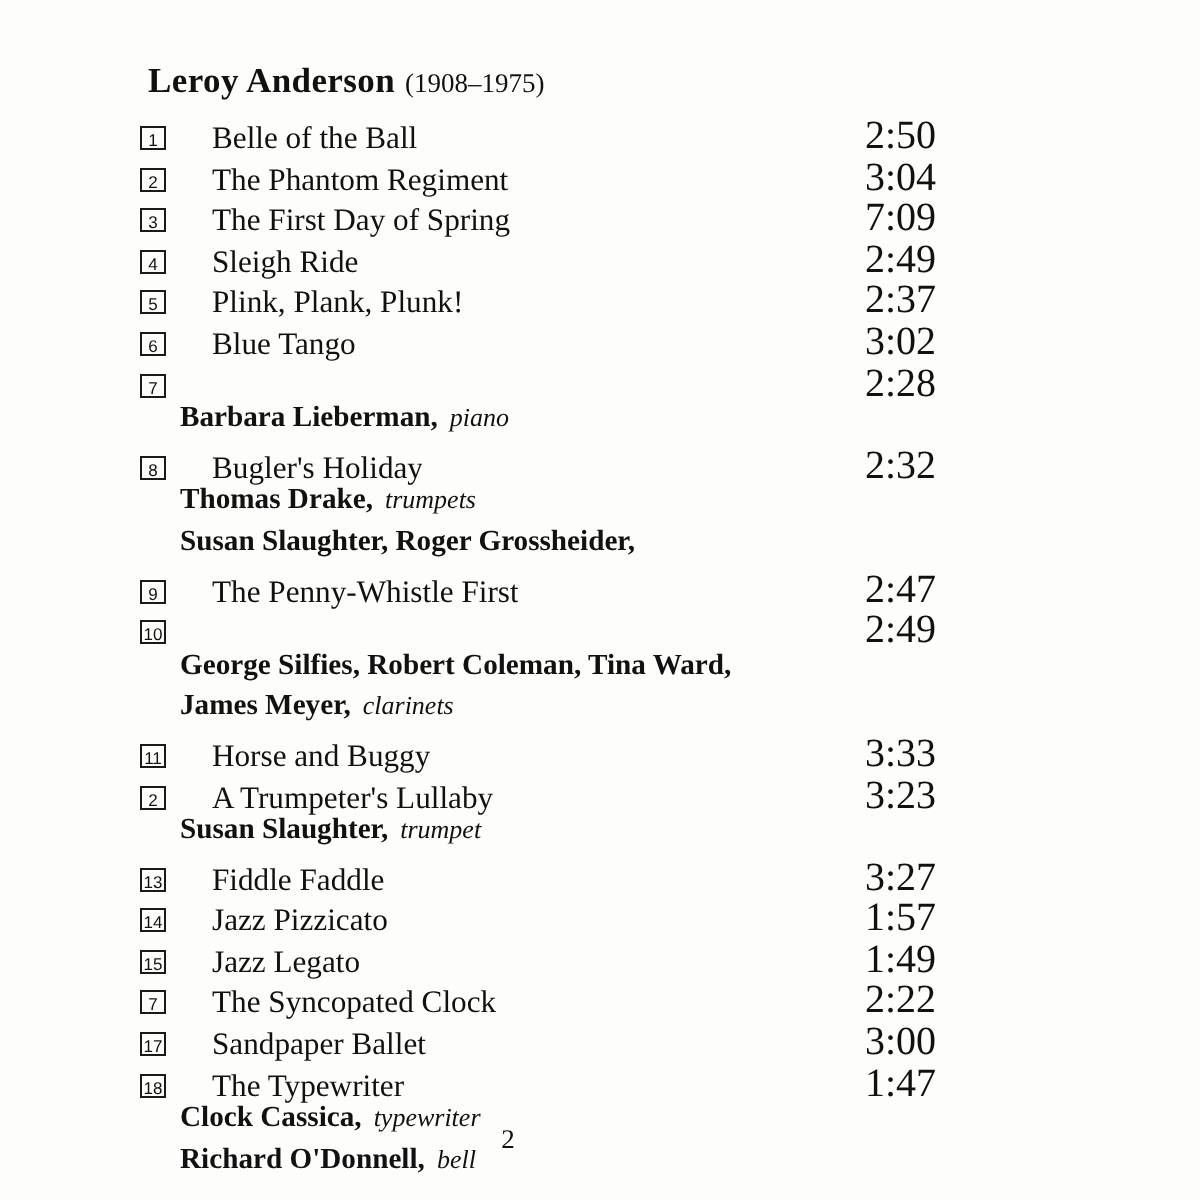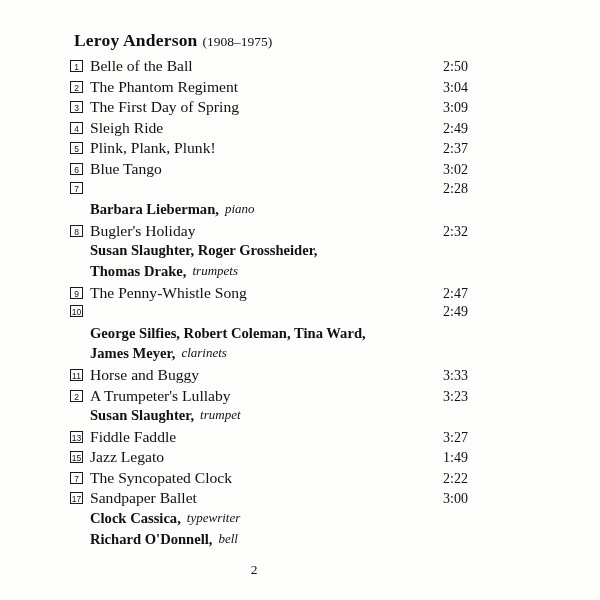--- a/index.html
+++ b/index.html
@@ -60,27 +60,27 @@
     font-size: 8.5px;
     text-align: center;
     box-sizing: border-box;
     flex: 0 0 auto;
     position: relative;
     top: -1px;
   }
   .title {
     font-family: "Liberation Serif", serif;
     font-size: 15.6px;
-    margin-left: 7px;
+    margin-left: 23px;
     flex: 0 1 auto;
     overflow: hidden;
   }
   .dur {
     font-family: "Liberation Serif", serif;
-    font-size: 14px;
+    font-size: 20px;
     margin-left: auto;
     padding-left: 12px;
     flex: 0 0 auto;
     text-align: right;
     min-width: 34px;
   }
   .perf {
     height: 20.6px;
     margin-left: 20px;
     white-space: nowrap;
@@ -130,21 +130,21 @@
 
     <li class="track">
       <span class="num-box">2</span>
       <span class="title">The Phantom Regiment</span>
       <span class="dur">3:04</span>
     </li>
 
     <li class="track">
       <span class="num-box">3</span>
       <span class="title">The First Day of Spring</span>
-      <span class="dur">3:09</span>
+      <span class="dur">7:09</span>
     </li>
 
     <li class="track">
       <span class="num-box">4</span>
       <span class="title">Sleigh Ride</span>
       <span class="dur">2:49</span>
     </li>
 
     <li class="track">
       <span class="num-box">5</span>
@@ -165,32 +165,32 @@
     <li class="perf">
       <span class="perf-name">Barbara Lieberman,</span>
       <span class="perf-role">piano</span>
     </li>
 
     <li class="track">
       <span class="num-box">8</span>
       <span class="title">Bugler's Holiday</span>
       <span class="dur">2:32</span>
     </li>
-    <li class="perf">
-      <span class="perf-name">Susan Slaughter, Roger Grossheider,</span>
-      <span class="perf-role"></span>
-    </li>
     <li class="perf continuation">
       <span class="perf-name">Thomas Drake,</span>
       <span class="perf-role">trumpets</span>
     </li>
+    <li class="perf">
+      <span class="perf-name">Susan Slaughter, Roger Grossheider,</span>
+      <span class="perf-role"></span>
+    </li>
 
     <li class="track">
       <span class="num-box">9</span>
-      <span class="title">The Penny-Whistle Song</span>
+      <span class="title">The Penny-Whistle First</span>
       <span class="dur">2:47</span>
     </li>
 
     <li class="track">
       <span class="num-box">10</span>
       <span class="dur">2:49</span>
     </li>
     <li class="perf">
       <span class="perf-name">George Silfies, Robert Coleman, Tina Ward,</span>
       <span class="perf-role"></span>
@@ -215,39 +215,49 @@
       <span class="perf-name">Susan Slaughter,</span>
       <span class="perf-role">trumpet</span>
     </li>
 
     <li class="track">
       <span class="num-box">13</span>
       <span class="title">Fiddle Faddle</span>
       <span class="dur">3:27</span>
     </li>
 
+    <li class="track">
+      <span class="num-box">14</span>
+      <span class="title">Jazz Pizzicato</span>
+      <span class="dur">1:57</span>
+    </li>
 
     <li class="track">
       <span class="num-box">15</span>
       <span class="title">Jazz Legato</span>
       <span class="dur">1:49</span>
     </li>
 
     <li class="track">
       <span class="num-box">7</span>
       <span class="title">The Syncopated Clock</span>
       <span class="dur">2:22</span>
     </li>
 
     <li class="track">
       <span class="num-box">17</span>
       <span class="title">Sandpaper Ballet</span>
       <span class="dur">3:00</span>
     </li>
 
+    <li class="track">
+      <span class="num-box">18</span>
+      <span class="title">The Typewriter</span>
+      <span class="dur">1:47</span>
+    </li>
     <li class="perf">
       <span class="perf-name">Clock Cassica,</span>
       <span class="perf-role">typewriter</span>
     </li>
     <li class="perf continuation">
       <span class="perf-name">Richard O'Donnell,</span>
       <span class="perf-role">bell</span>
     </li>
 
   </ul>

